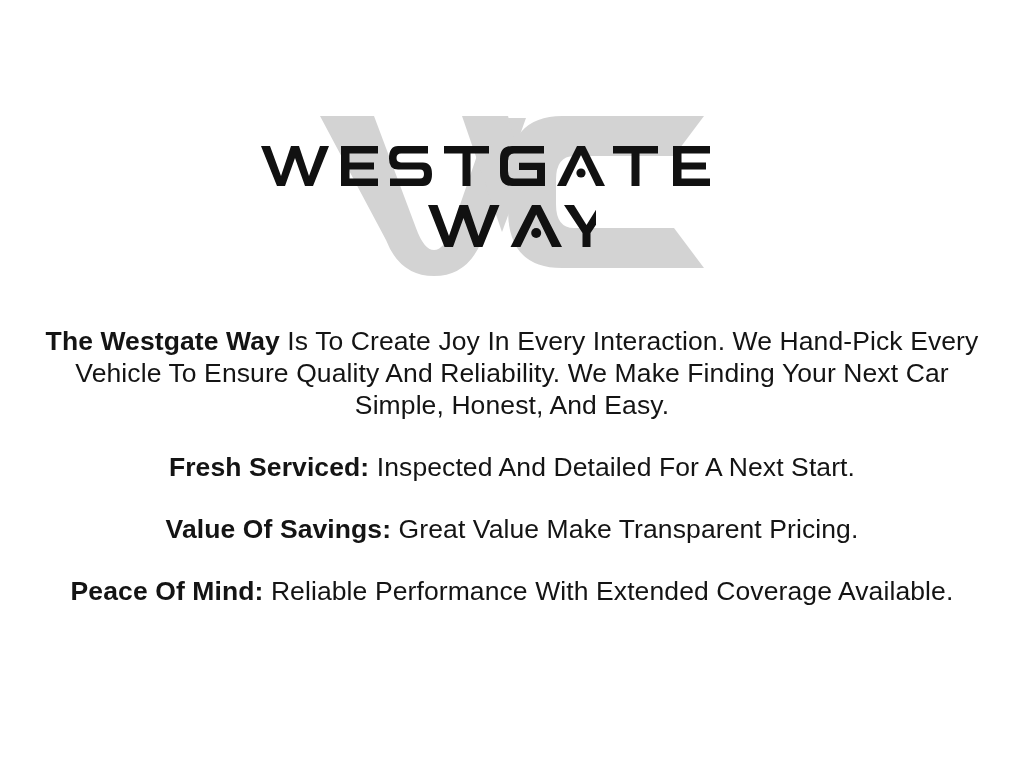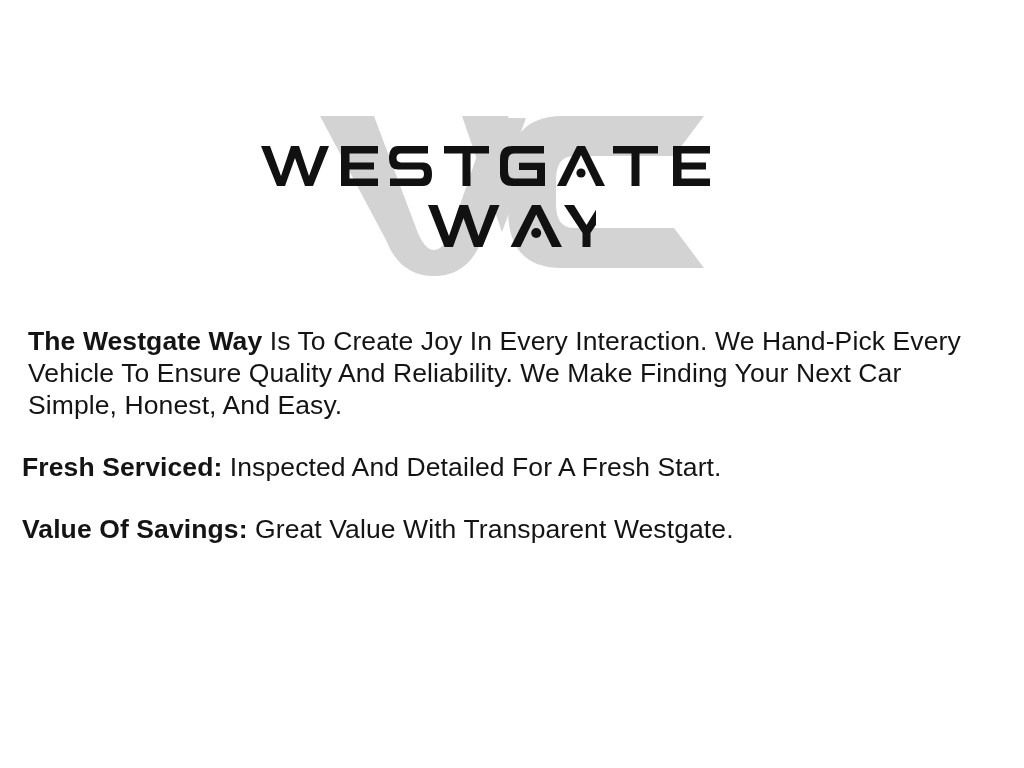--- a/index.html
+++ b/index.html
@@ -65,21 +65,21 @@
 
   .logo-main { top: 44px; }
   .logo-sub  { top: 103px; }
 
   
   .copy {
     position: absolute;
     left: 0;
     top: 325px;
     width: 1024px;
-    text-align: left;
+    text-align: center;
     color: #141414;
   }
 
   .para {
     font-size: 26.5px;
     line-height: 32px;
     letter-spacing: 0.1px;
     padding: 0 22px;
     font-weight: 400;
     color: #141414;
@@ -152,20 +152,21 @@
         </svg>
       </div>
 
     </div>
   </div>
 
   <div class="copy">
 
     <p class="para p-intro"><span class="lead">The Westgate Way</span><span> Is To Create Joy In Every Interaction. We Hand-Pick Every Vehicle To Ensure Quality And Reliability. We Make Finding Your Next Car Simple, Honest, And Easy.</span></p>
 
-    <p class="para p-item"><span class="lead">Fresh Serviced:</span><span> Inspected And Detailed For A Fresh Start.</span></p>
+    <p class="para p-item"><span class="lead">Fresh Serviced:</span><span> Inspected And Detailed For A Next Start.</span></p>
 
-    <p class="para p-item"><span class="lead">Value Of Savings:</span><span> Great Value With Transparent Westgate.</span></p>
+    <p class="para p-item"><span class="lead">Value Of Savings:</span><span> Great Value Make Transparent Pricing.</span></p>
 
+    <p class="para p-item p-last"><span class="lead">Peace Of Mind:</span><span> Reliable Performance With Extended Coverage Available.</span></p>
 
   </div>
 
 </div>
 
 </body></html>

